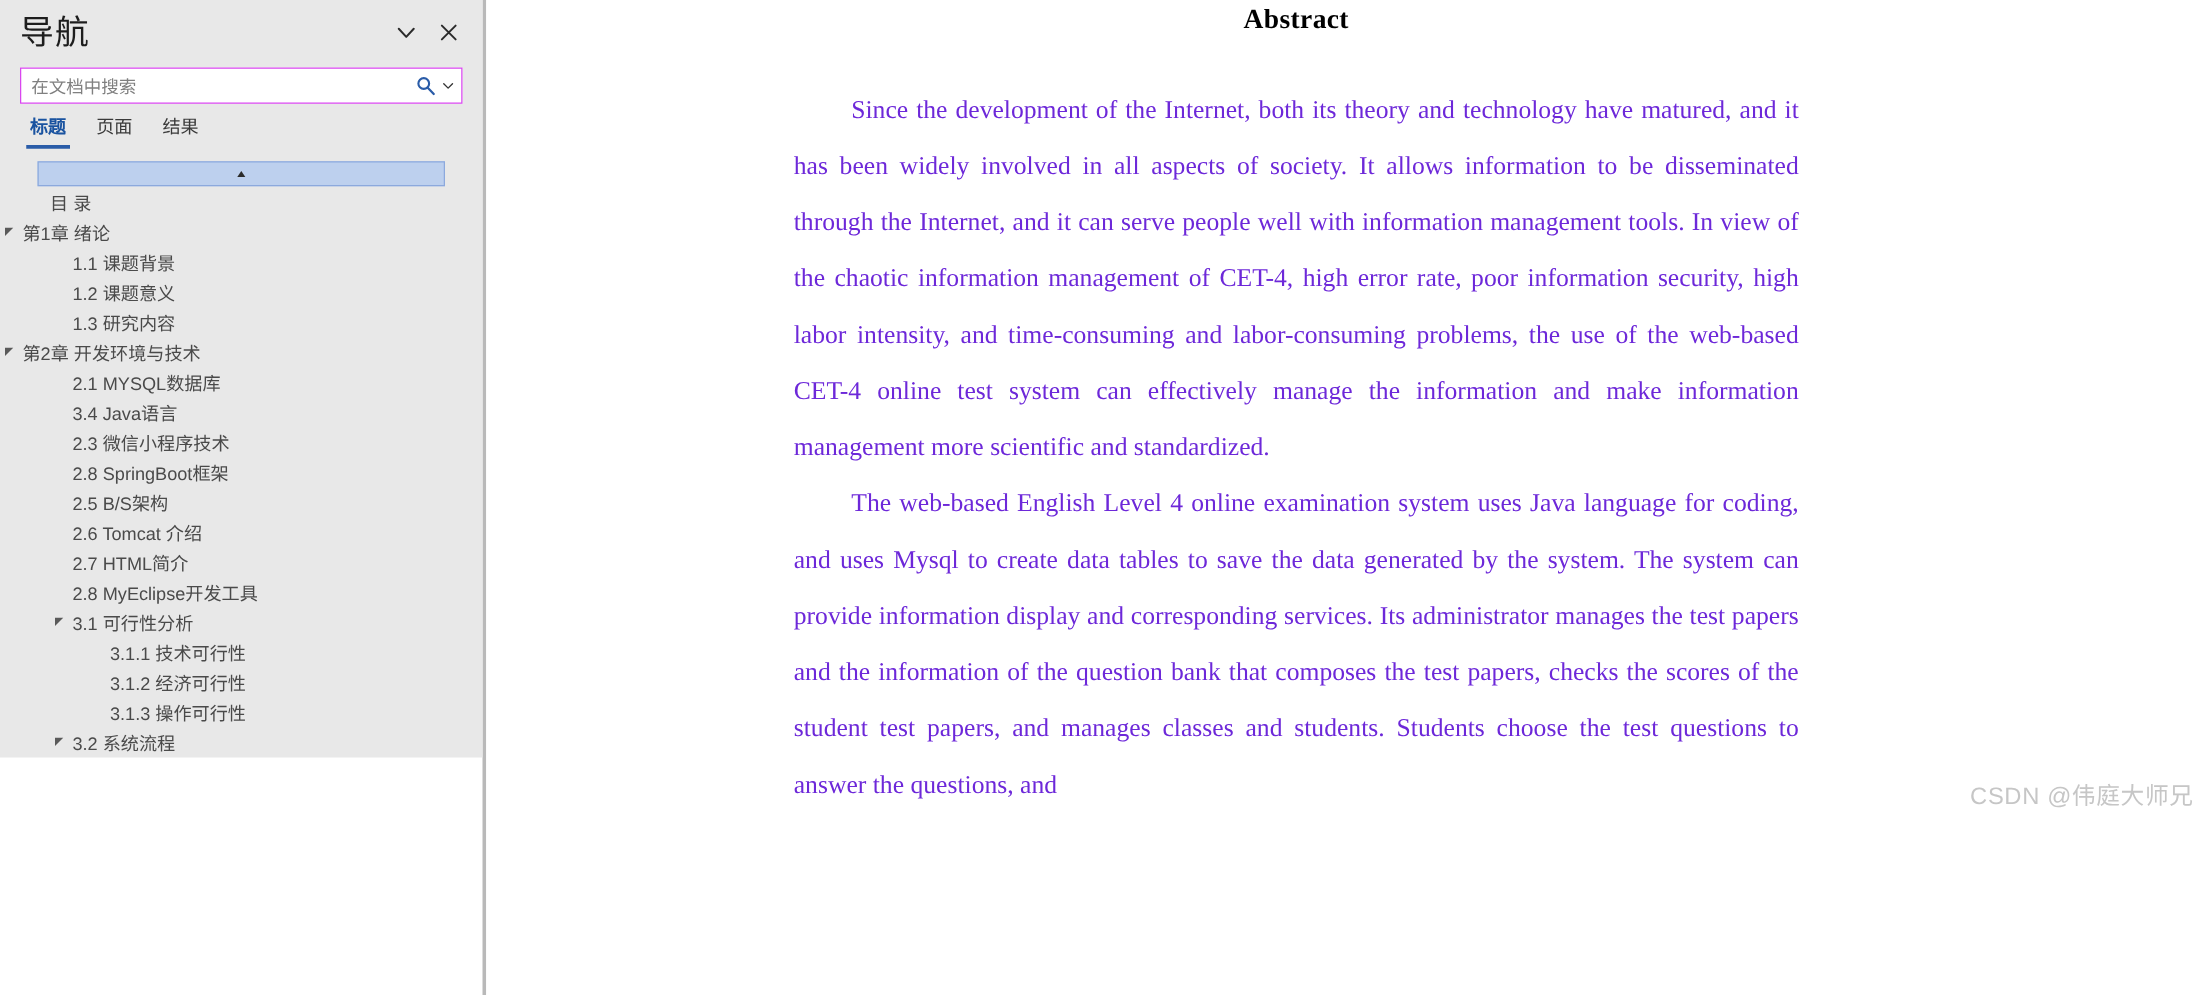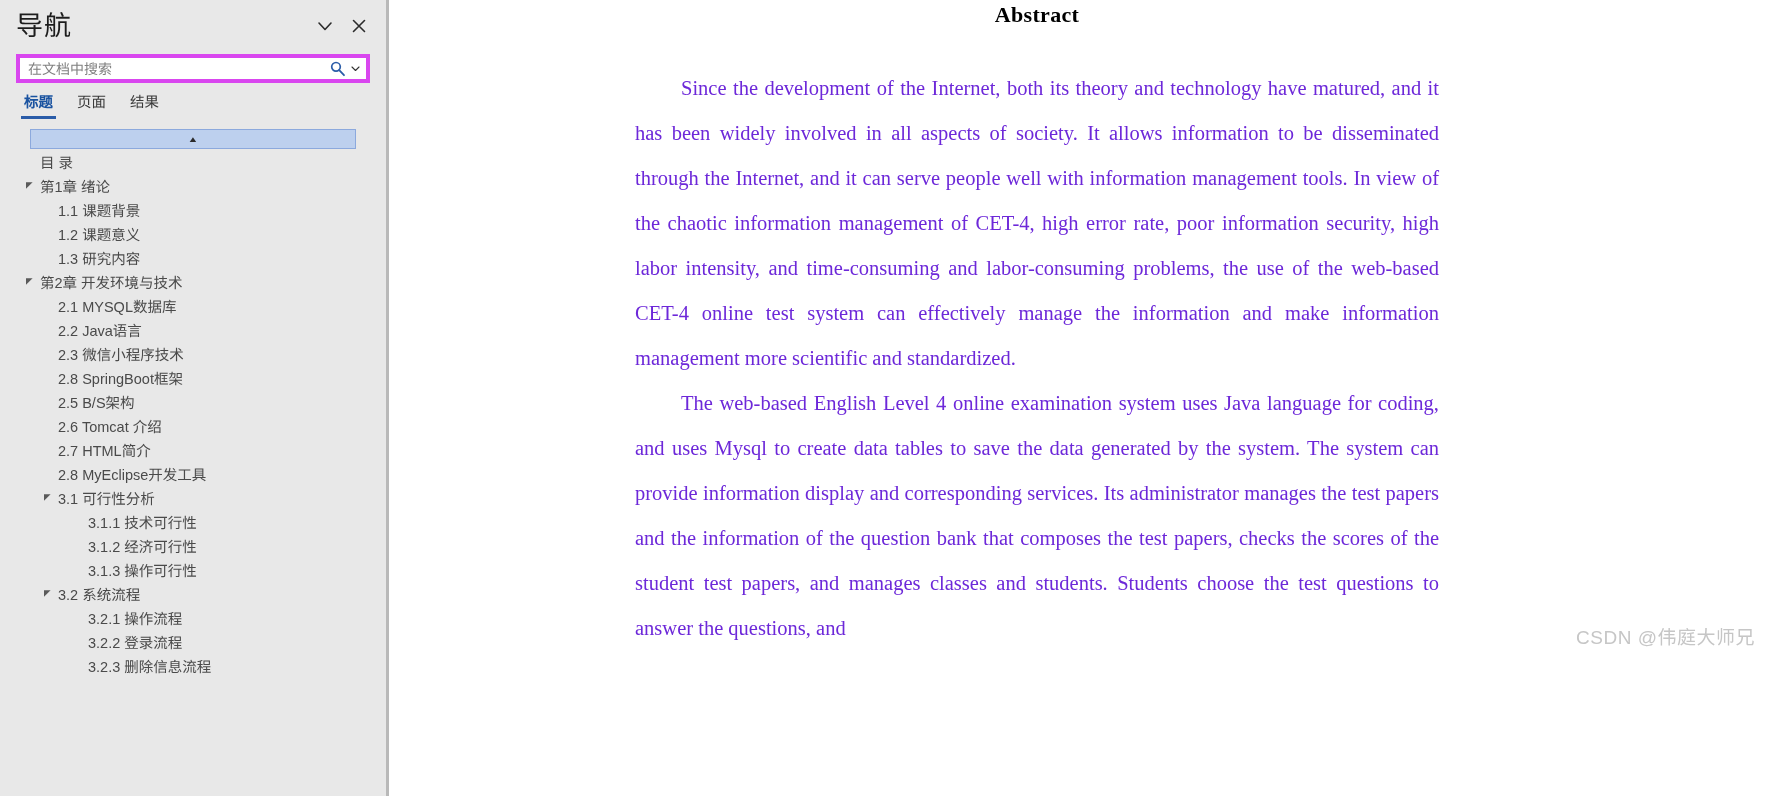--- a/index.html
+++ b/index.html
@@ -20,21 +20,21 @@
     display: flex;
     width: 1769px;
     height: 796px;
     align-items: stretch;
   }
 
   
   .nav-pane {
     width: 386px;
     min-width: 386px;
-    height: 796px;
+    height: 606px;
     background: #e8e8e8;
     position: relative;
     box-sizing: border-box;
     overflow: hidden;
   }
   .nav-header {
     height: 52px;
     display: flex;
     align-items: center;
     padding: 0 10px 0 16px;
@@ -58,21 +58,21 @@
   }
   .hdr-btn svg { display: block; }
 
   .search-row {
     padding: 0 16px;
     margin-top: 2px;
   }
   .search-box {
     height: 29px;
     background: #ffffff;
-    border: 4px solid #d946ef;
+    border: 1px solid #d946ef;
     display: flex;
     align-items: center;
     box-sizing: border-box;
     padding: 0 4px 0 8px;
   }
   .search-input {
     flex: 1;
     border: none;
     outline: none;
     background: transparent;
@@ -161,21 +161,21 @@
   .twisty {
     width: 14px;
     min-width: 14px;
     display: flex;
     align-items: center;
     justify-content: center;
   }
   .tree-label { padding-left: 2px; }
 
   .lvl0 { padding-left: 38px; }
-  .lvl1 { padding-left: 22px; }
+  .lvl1 { }
   .lvl1 .tree-label { padding-left: 4px; }
   .lvl2 { padding-left: 40px; }
   .lvl2 .tree-label { padding-left: 4px; }
   .lvl3 { padding-left: 72px; }
 
   
   .splitter {
     width: 3px;
     min-width: 3px;
     background: #b9b9b9;
@@ -320,21 +320,21 @@
             </svg>
           </span>
           <span class="tree-label">第2章 开发环境与技术</span>
         </div>
         <div class="tree-row lvl2">
           <span class="twisty"></span>
           <span class="tree-label">2.1 MYSQL数据库</span>
         </div>
         <div class="tree-row lvl2">
           <span class="twisty"></span>
-          <span class="tree-label">2.2 Java语言</span>
+          <span class="tree-label">3.4 Java语言</span>
         </div>
         <div class="tree-row lvl2">
           <span class="twisty"></span>
           <span class="tree-label">2.3 微信小程序技术</span>
         </div>
         <div class="tree-row lvl2">
           <span class="twisty"></span>
           <span class="tree-label">2.8 SpringBoot框架</span>
         </div>
         <div class="tree-row lvl2">

